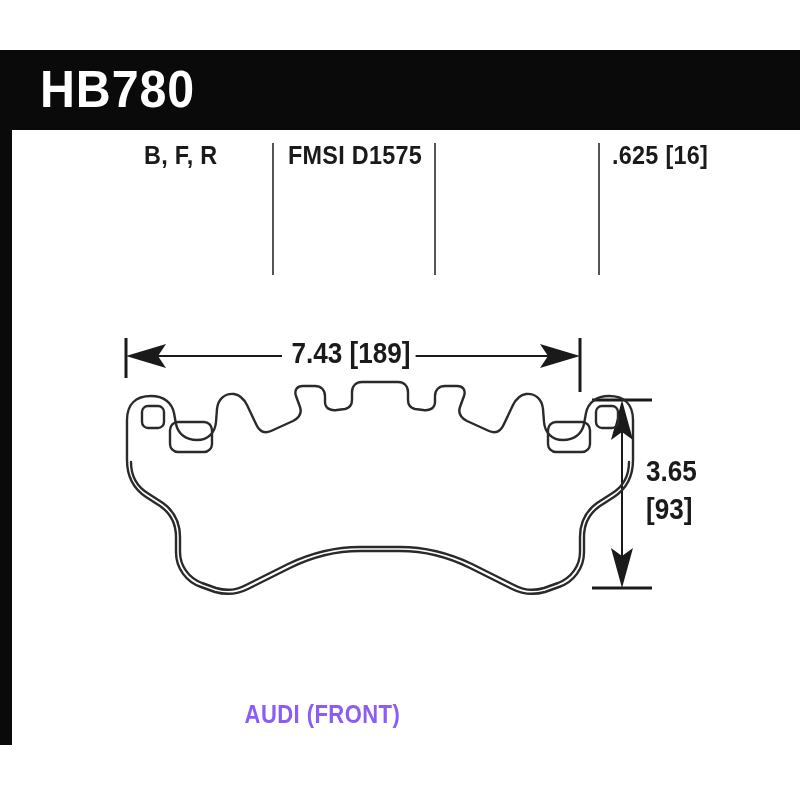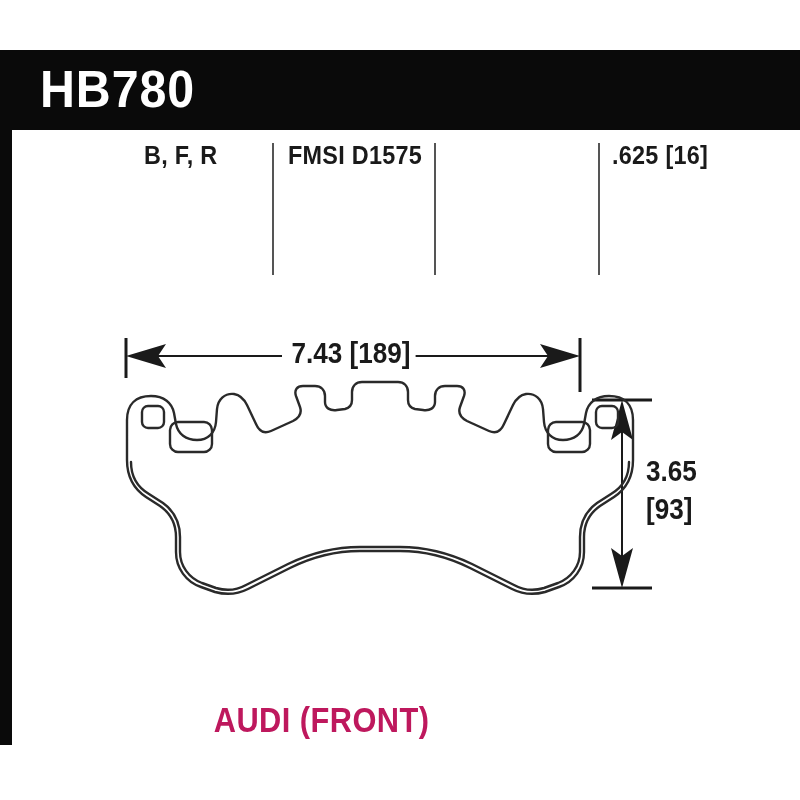--- a/index.html
+++ b/index.html
@@ -127,24 +127,24 @@
   }
   .dim-v span { display: block; }
 
   .caption {
     position: absolute;
     left: 0;
     top: 700px;
     width: 644px;
     text-align: center;
     font-family: "Liberation Sans Narrow", "Liberation Sans", sans-serif;
-    font-size: 35px;
+    font-size: 25px;
     font-weight: 700;
     letter-spacing: 0.5px;
-    color: #be185d;
+    color: #8b5cf6;
   }
   .caption span {
     display: inline-block;
     transform: scaleX(0.88);
   }
 </style>
 </head>
 <body>
 
 <div id="sheet">

